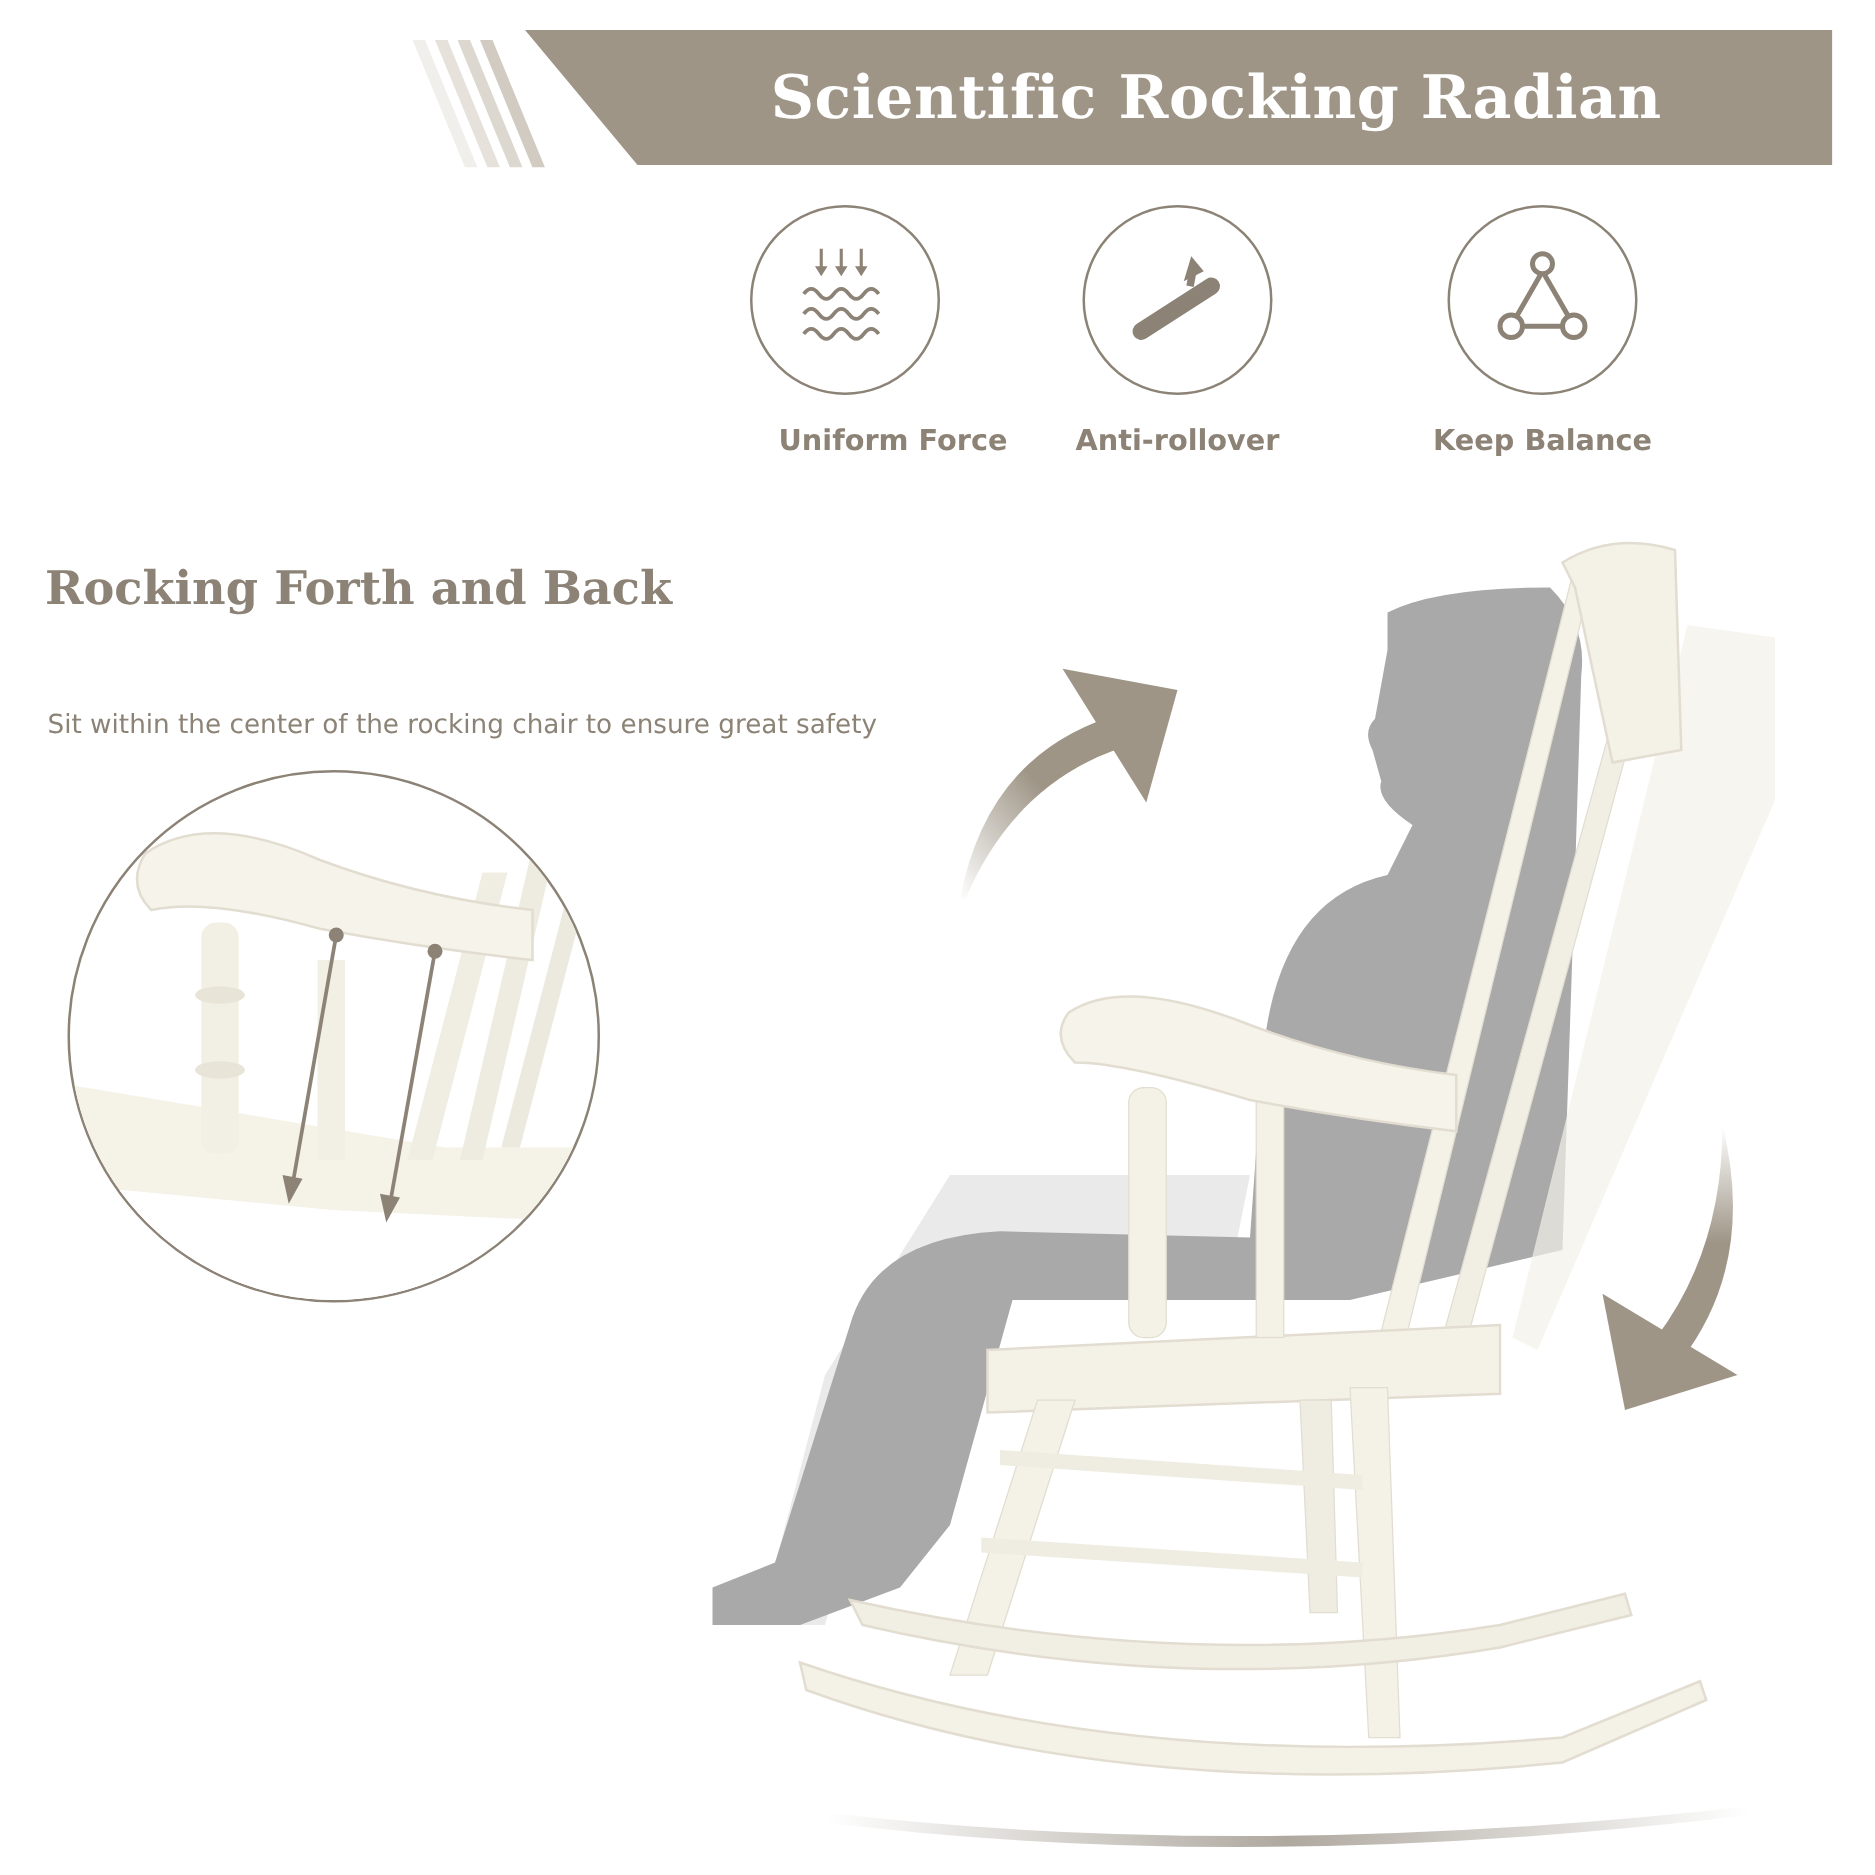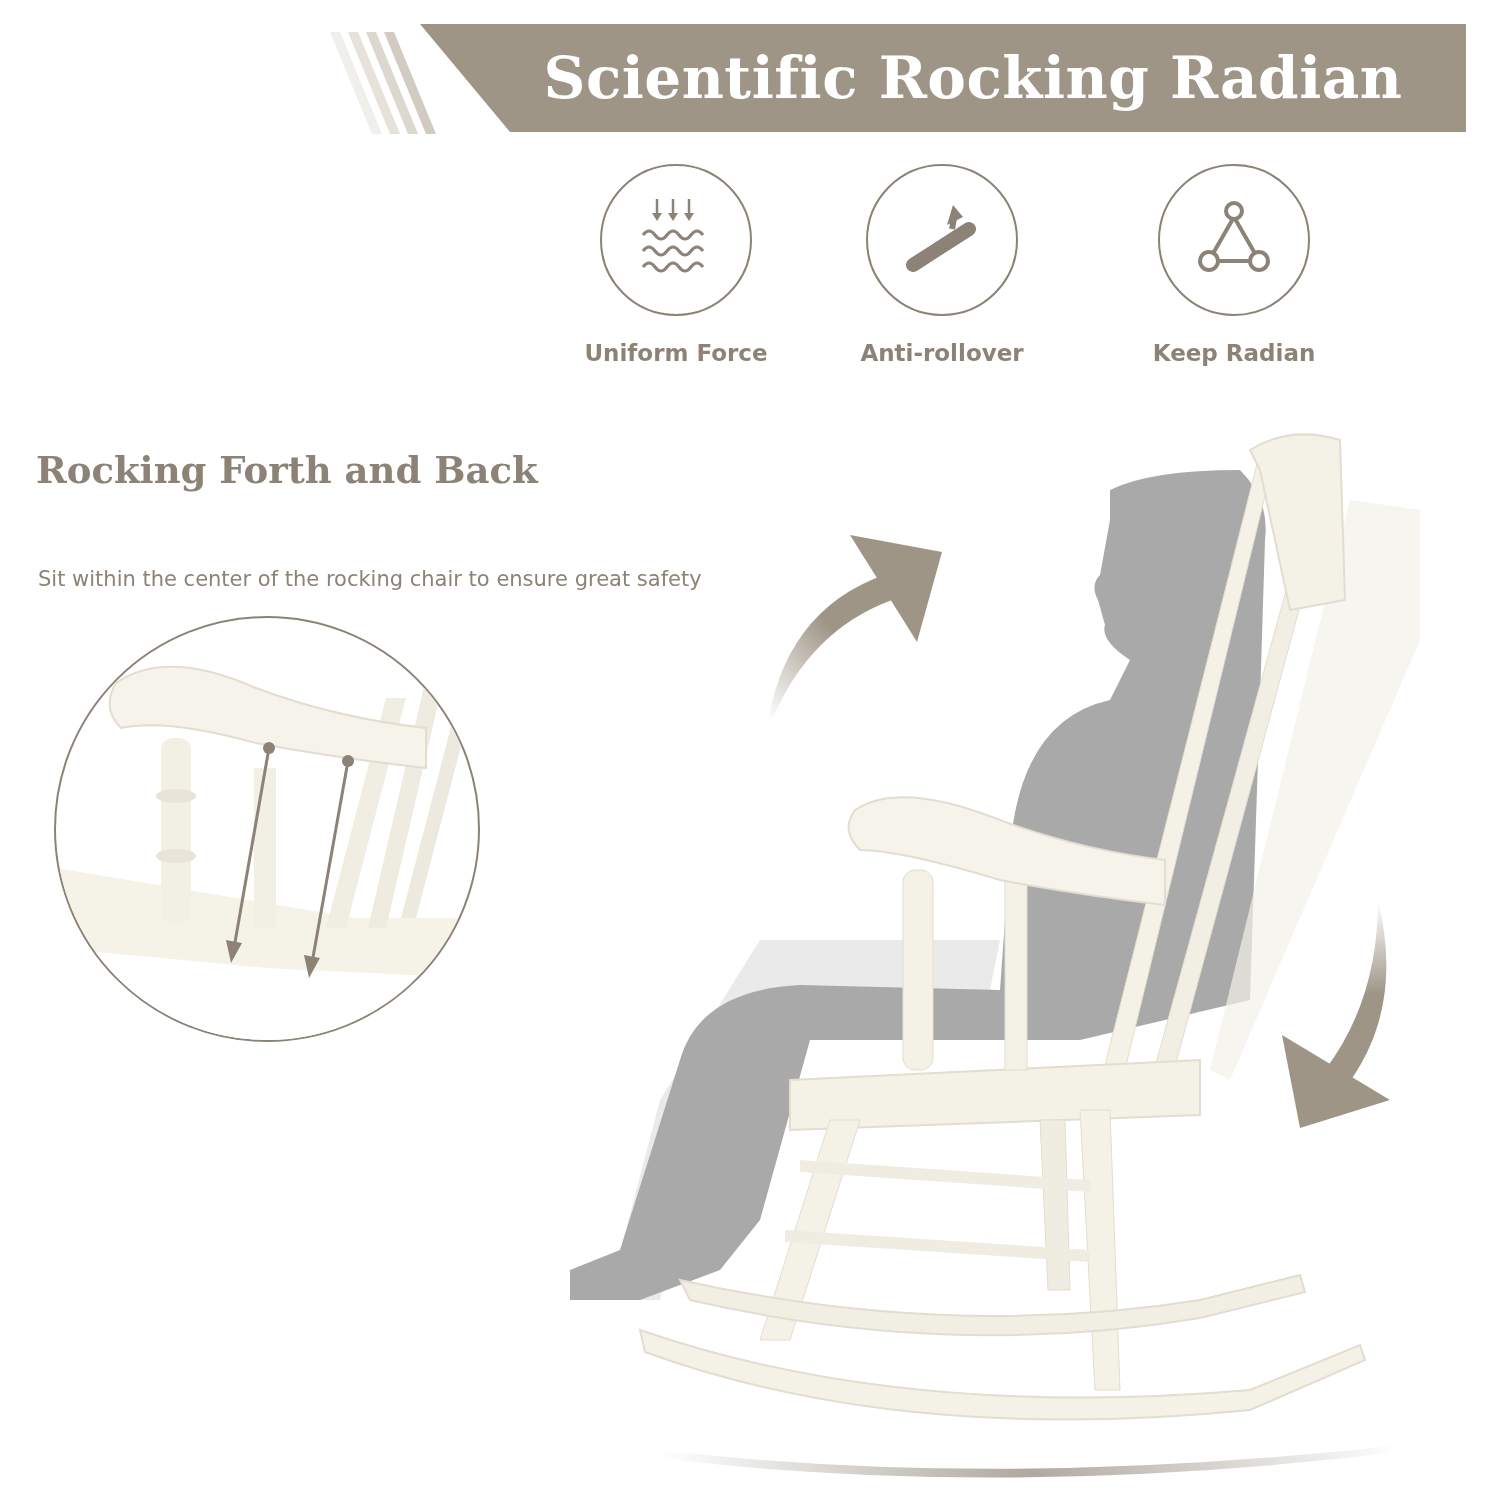--- a/index.html
+++ b/index.html
@@ -1,42 +1,42 @@
 <!DOCTYPE html>
 <html><head>
 <meta charset="utf-8">
 <style>
   html, body { margin: 0; padding: 0; background: #ffffff; }
   body { width: 1500px; height: 1500px; position: relative; overflow: hidden; font-family: "DejaVu Serif", "Liberation Serif", serif; }
   .banner-stripes { position: absolute; left: 330px; top: 24px; width: 190px; height: 110px; }
   .banner { position: absolute; left: 420px; top: 24px; width: 1046px; height: 108px; background: #9e9586;
             clip-path: polygon(0 0, 100% 0, 100% 100%, 90px 100%); }
   .banner-title { position: absolute; left: 420px; top: 24px; width: 1046px; height: 108px; display: flex; align-items: center; justify-content: center;
-                  padding-left: 60px; box-sizing: border-box; color: #ffffff; font-family: "DejaVu Serif", serif; font-weight: bold; font-size: 58px; letter-spacing: 0.5px; }
+                  padding-left: 60px; box-sizing: border-box; color: #ffffff; font-family: "DejaVu Serif", serif; font-weight: bold; font-size: 48px; letter-spacing: 0.5px; }
   .feature { position: absolute; top: 164px; width: 260px; text-align: center; }
   .feature .circle { width: 152px; height: 152px; margin: 0 auto; border: 2px solid #8c8376; border-radius: 50%; box-sizing: border-box; display: flex; align-items: center; justify-content: center; }
   .feature .label { margin-top: 24px; font-family: "DejaVu Sans", sans-serif; font-weight: bold; font-size: 23px; color: #8c8376; }
   .section-title { position: absolute; left: 36px; top: 448px; font-family: "DejaVu Serif", serif; font-weight: bold; font-size: 37px; color: #8c8376; }
   .section-sub { position: absolute; left: 38px; top: 567px; font-family: "DejaVu Sans", sans-serif; font-size: 21px; color: #8c8376; }
   .zoom-circle { position: absolute; left: 54px; top: 616px; width: 426px; height: 426px; border: 2px solid #8c8376; border-radius: 50%; box-sizing: border-box; overflow: hidden; background: #ffffff; }
   .scene { position: absolute; left: 0; top: 380px; width: 1500px; height: 1120px; }
 </style>
 </head>
 <body>
 
 <svg class="banner-stripes" viewBox="0 0 190 110">
   <polygon points="0,8 10,8 52,110 42,110" fill="#f1efeb"></polygon>
   <polygon points="18,8 28,8 70,110 60,110" fill="#e6e2db"></polygon>
   <polygon points="36,8 46,8 88,110 78,110" fill="#dcd7cf"></polygon>
   <polygon points="54,8 64,8 106,110 96,110" fill="#d1cbc1"></polygon>
 </svg>
 <div class="banner"></div>
 <div class="banner-title">Scientific Rocking Radian</div>
 
-<div class="feature" style="left:546px;">
+<div class="feature" style="left:546px;text-align:right;">
   <div class="circle">
     <svg width="90" height="90" viewBox="0 0 90 90">
       <g stroke="#8c8376" stroke-width="2.5" fill="#8c8376">
         <line x1="26" y1="4" x2="26" y2="20"></line>
           <polygon points="21,18 31,18 26,26" stroke="none"></polygon>
         <line x1="42" y1="4" x2="42" y2="20"></line>
           <polygon points="37,18 47,18 42,26" stroke="none"></polygon>
         <line x1="58" y1="4" x2="58" y2="20"></line>
           <polygon points="53,18 63,18 58,26" stroke="none"></polygon>
       </g>
@@ -67,21 +67,21 @@
       <g stroke="#8c8376" stroke-width="4" fill="none">
         <line x1="45" y1="22" x2="22" y2="62"></line>
         <line x1="45" y1="22" x2="68" y2="62"></line>
         <line x1="28" y1="66" x2="62" y2="66"></line>
         <circle cx="45" cy="16" r="8" fill="#fff"></circle>
         <circle cx="20" cy="66" r="9" fill="#fff"></circle>
         <circle cx="70" cy="66" r="9" fill="#fff"></circle>
       </g>
     </svg>
   </div>
-  <div class="label">Keep Radian</div>
+  <div class="label">Keep Balance</div>
 </div>
 
 <div class="section-title">Rocking Forth and Back</div>
 <div class="section-sub">Sit within the center of the rocking chair to ensure great safety</div>
 
 <div class="zoom-circle">
   <svg width="426" height="426" viewBox="0 0 426 426">
 
     <polygon points="0,250 300,300 420,300 420,360 0,340" fill="#f5f2e8"></polygon>
     <polygon points="0,330 420,370 420,426 0,426" fill="#ffffff"></polygon>

